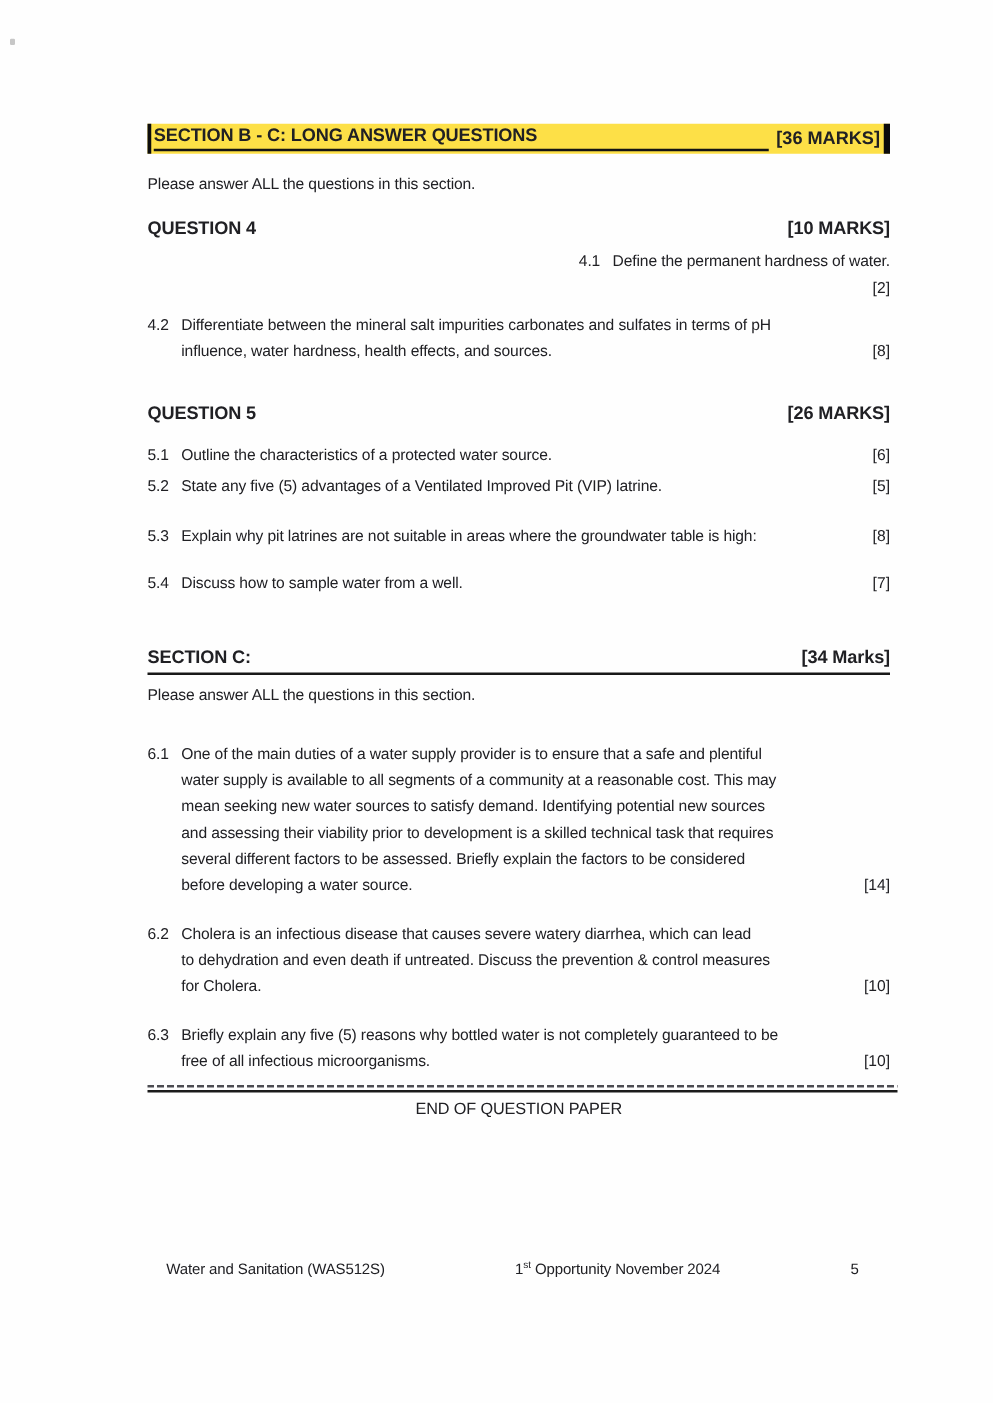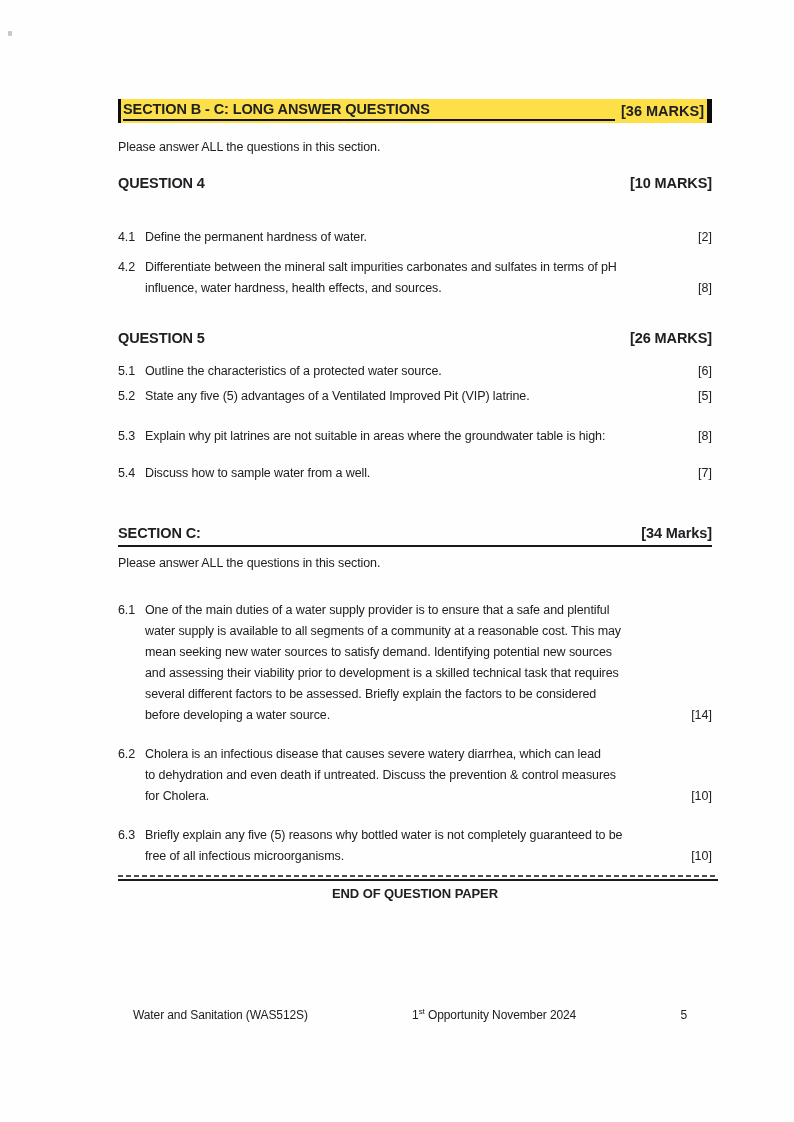--- a/index.html
+++ b/index.html
@@ -38,41 +38,41 @@
   .item { display:flex; align-items:flex-end; }
   .item-text {
     flex:1; font-size:12.5px; line-height:21px; letter-spacing:-0.1px;
     padding-left:27px; text-indent:-27px;
   }
   .qnum { display:inline-block; width:27px; text-indent:0; }
   .qlines { white-space:pre; }
   .marks { font-size:12.5px; line-height:21px; width:44px; text-align:right; flex:none; }
 
   .mt9  { margin-top:9px; }
-  .mt22 { margin-top:34px; }
+  .mt22 { margin-top:6px;flex-direction:column; }
   .mt13 { margin-top:13px; }
   .mt4  { margin-top:4px; }
   .mt19 { margin-top:19px;gap:45px; }
   .mt16 { margin-top:16px; }
   .mt18 { margin-top:18px; }
   .mt27 { margin-top:27px; }
 
   
   .sec-c {
     display:flex; justify-content:space-between; align-items:baseline;
     font-weight:bold; font-size:14.5px; letter-spacing:-0.1px; line-height:18px;
     border-bottom:2px solid #181818; padding-bottom:3px; margin-top:40px;text-align:center;
   }
   .sec-c-instruction { margin-top:6px; }
 
   .divider { margin-top:8px; width:calc(100% + 6px); }
   .divider-dashed { height:2px; background:repeating-linear-gradient(90deg,#4c4c52 0 5px, transparent 5px 8px); }
   .divider-solid { height:2px; background:#1b1b1b; margin-top:2px; }
 
-  .end-note { text-align:center; font-weight:bold; font-size:13px; margin-top:5px; letter-spacing:-0.1px; }
+  .end-note { text-align:center; font-weight:normal; font-size:13px; margin-top:5px; letter-spacing:-0.1px; }
 
   .footer {
     position:absolute; left:118px; top:1008px; width:594px;
     display:flex; justify-content:space-between; align-items:flex-start;
     font-size:12px; letter-spacing:-0.1px;
     padding:0 25px 0 15px; box-sizing:border-box;
   }
   .footer sup { font-size:8px; vertical-align:super; line-height:0; }
 </style>
 </head>

